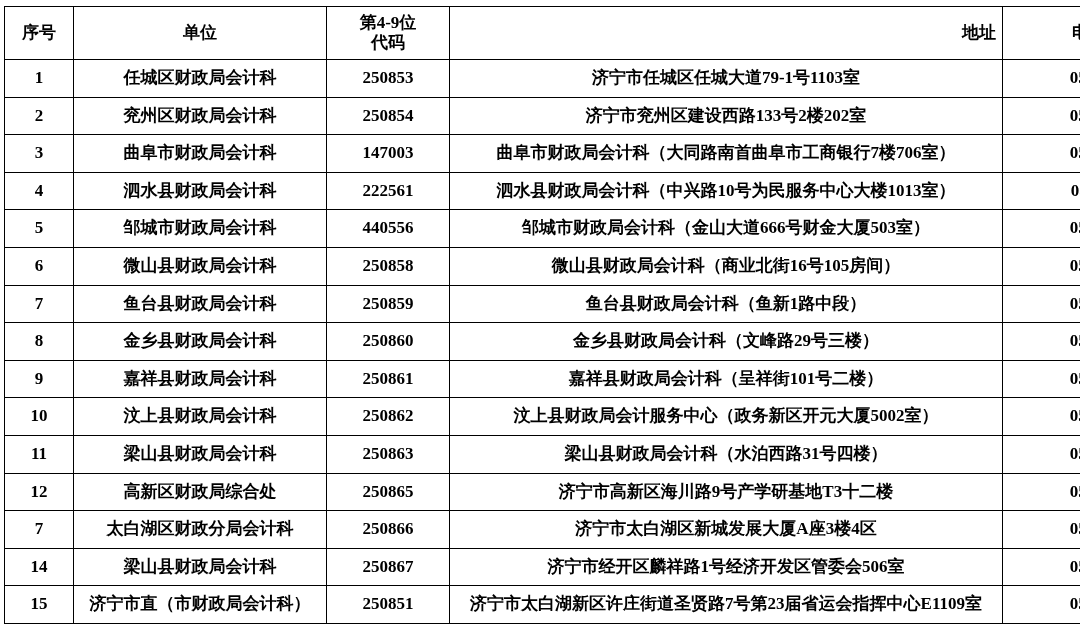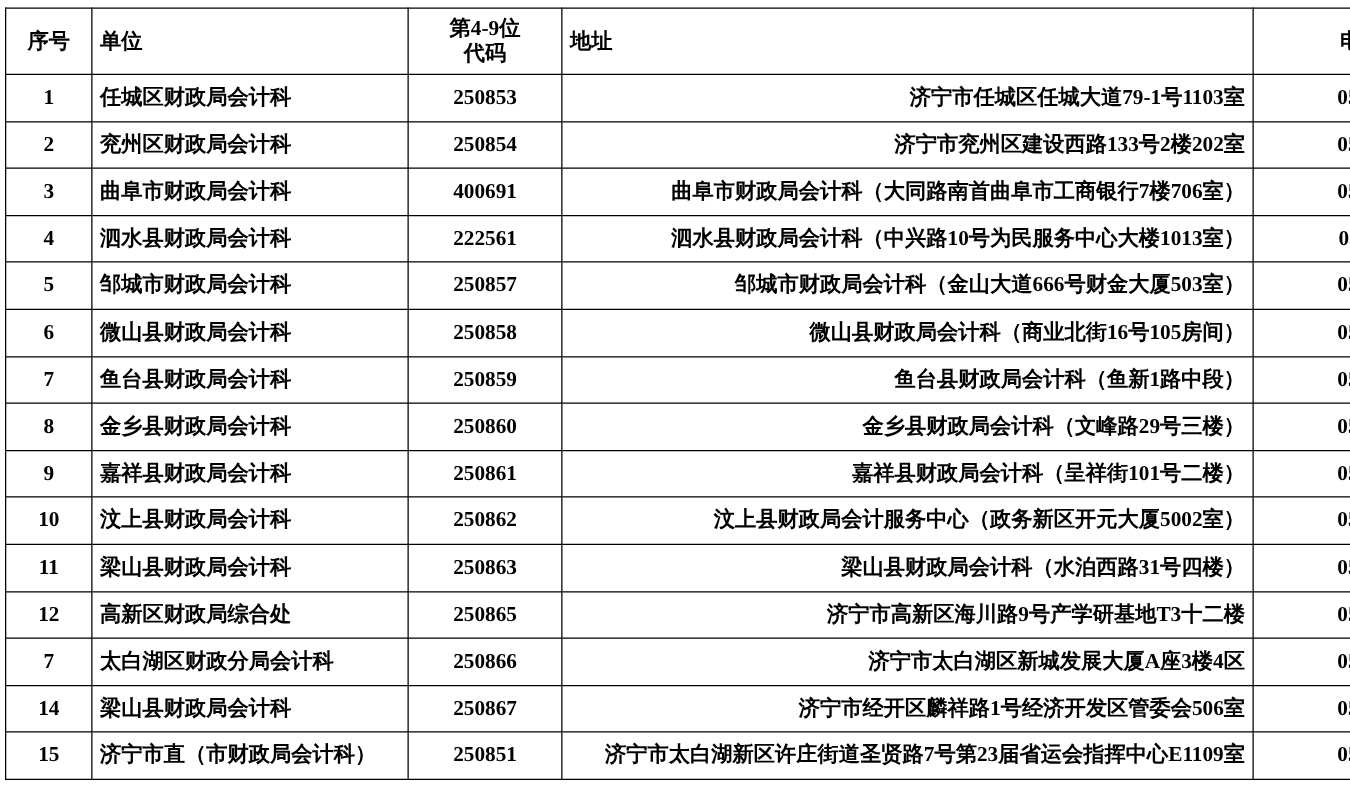--- a/index.html
+++ b/index.html
@@ -35,23 +35,23 @@
     font-weight: bold;
   }
   thead th {
     text-align: center;
     height: 52px;
     font-size: 19px;
     font-weight: bold;
     padding: 2px 4px;
   }
   .col-idx   { width: 56px;  text-align: center; }
-  .col-unit  { width: 240px; text-align: left; }
+  .col-unit  { width: 240px; text-align: center; }
   .col-code  { width: 110px; text-align: center; }
-  .col-addr  { width: 540px; text-align: right; padding-left: 10px; }
+  .col-addr  { width: 540px; text-align: center; padding-left: 10px; }
   .col-tel   { width: 160px; text-align: right; padding-right: 10px; }
   tbody td {
     height: 36.6px;
   }
   tbody td.col-idx {
     font-weight: bold;
   }
   .head-code-line1, .head-code-line2 {
     display: block;
     white-space: nowrap;
@@ -63,21 +63,21 @@
 <div class="sheet">
   <table class="contact-table">
     <thead>
       <tr>
         <th class="col-idx">序号</th>
         <th class="col-unit">单位</th>
         <th class="col-code">
           <span class="head-code-line1">第4-9位</span>
           <span class="head-code-line2">代码</span>
         </th>
-        <th class="col-addr" style="text-align:left;">地址</th>
+        <th class="col-addr" style="text-align:right;">地址</th>
         <th class="col-tel" style="text-align:center;">电话</th>
       </tr>
     </thead>
     <tbody id="table-body">
         <tr>
           <td class="col-idx">1</td>
           <td class="col-unit">任城区财政局会计科</td>
           <td class="col-code">250853</td>
           <td class="col-addr">济宁市任城区任城大道79-1号1103室</td>
           <td class="col-tel">0537-2163906</td>
@@ -85,35 +85,35 @@
         <tr>
           <td class="col-idx">2</td>
           <td class="col-unit">兖州区财政局会计科</td>
           <td class="col-code">250854</td>
           <td class="col-addr">济宁市兖州区建设西路133号2楼202室</td>
           <td class="col-tel">0537-3430298</td>
         </tr>
         <tr>
           <td class="col-idx">3</td>
           <td class="col-unit">曲阜市财政局会计科</td>
-          <td class="col-code">400691</td>
+          <td class="col-code">147003</td>
           <td class="col-addr">曲阜市财政局会计科（大同路南首曲阜市工商银行7楼706室）</td>
           <td class="col-tel">0537-4491935</td>
         </tr>
         <tr>
           <td class="col-idx">4</td>
           <td class="col-unit">泗水县财政局会计科</td>
           <td class="col-code">222561</td>
           <td class="col-addr">泗水县财政局会计科（中兴路10号为民服务中心大楼1013室）</td>
           <td class="col-tel">0537-4231172</td>
         </tr>
         <tr>
           <td class="col-idx">5</td>
           <td class="col-unit">邹城市财政局会计科</td>
-          <td class="col-code">250857</td>
+          <td class="col-code">440556</td>
           <td class="col-addr">邹城市财政局会计科（金山大道666号财金大厦503室）</td>
           <td class="col-tel">0537-5213078</td>
         </tr>
         <tr>
           <td class="col-idx">6</td>
           <td class="col-unit">微山县财政局会计科</td>
           <td class="col-code">250858</td>
           <td class="col-addr">微山县财政局会计科（商业北街16号105房间）</td>
           <td class="col-tel">0537-8222790</td>
         </tr>

